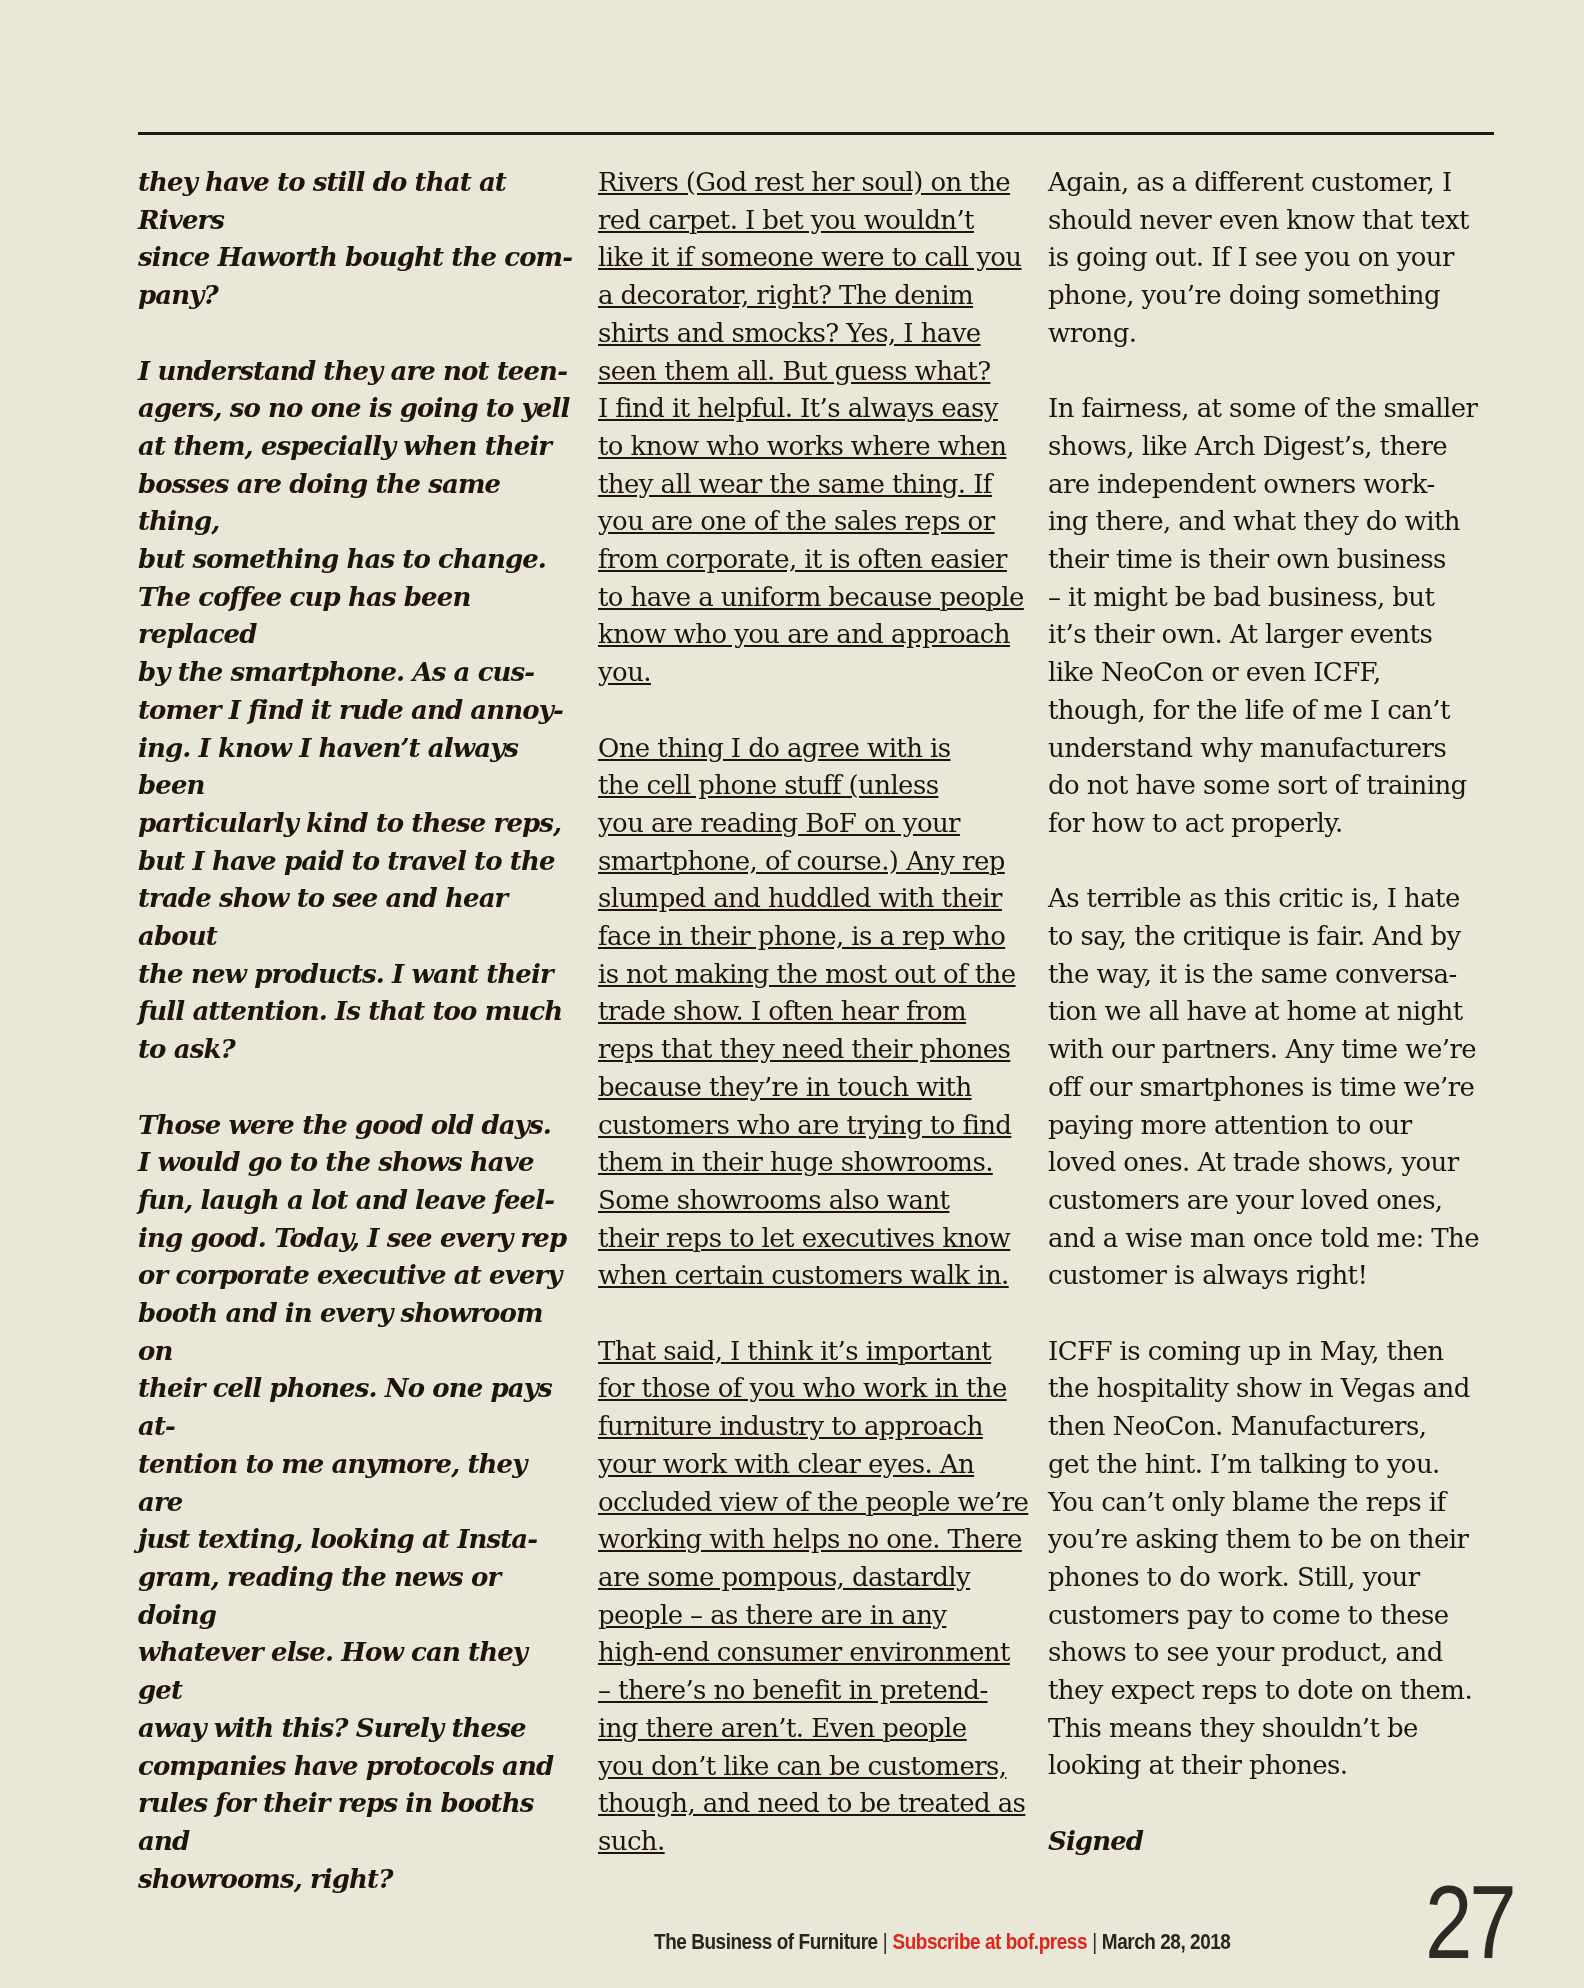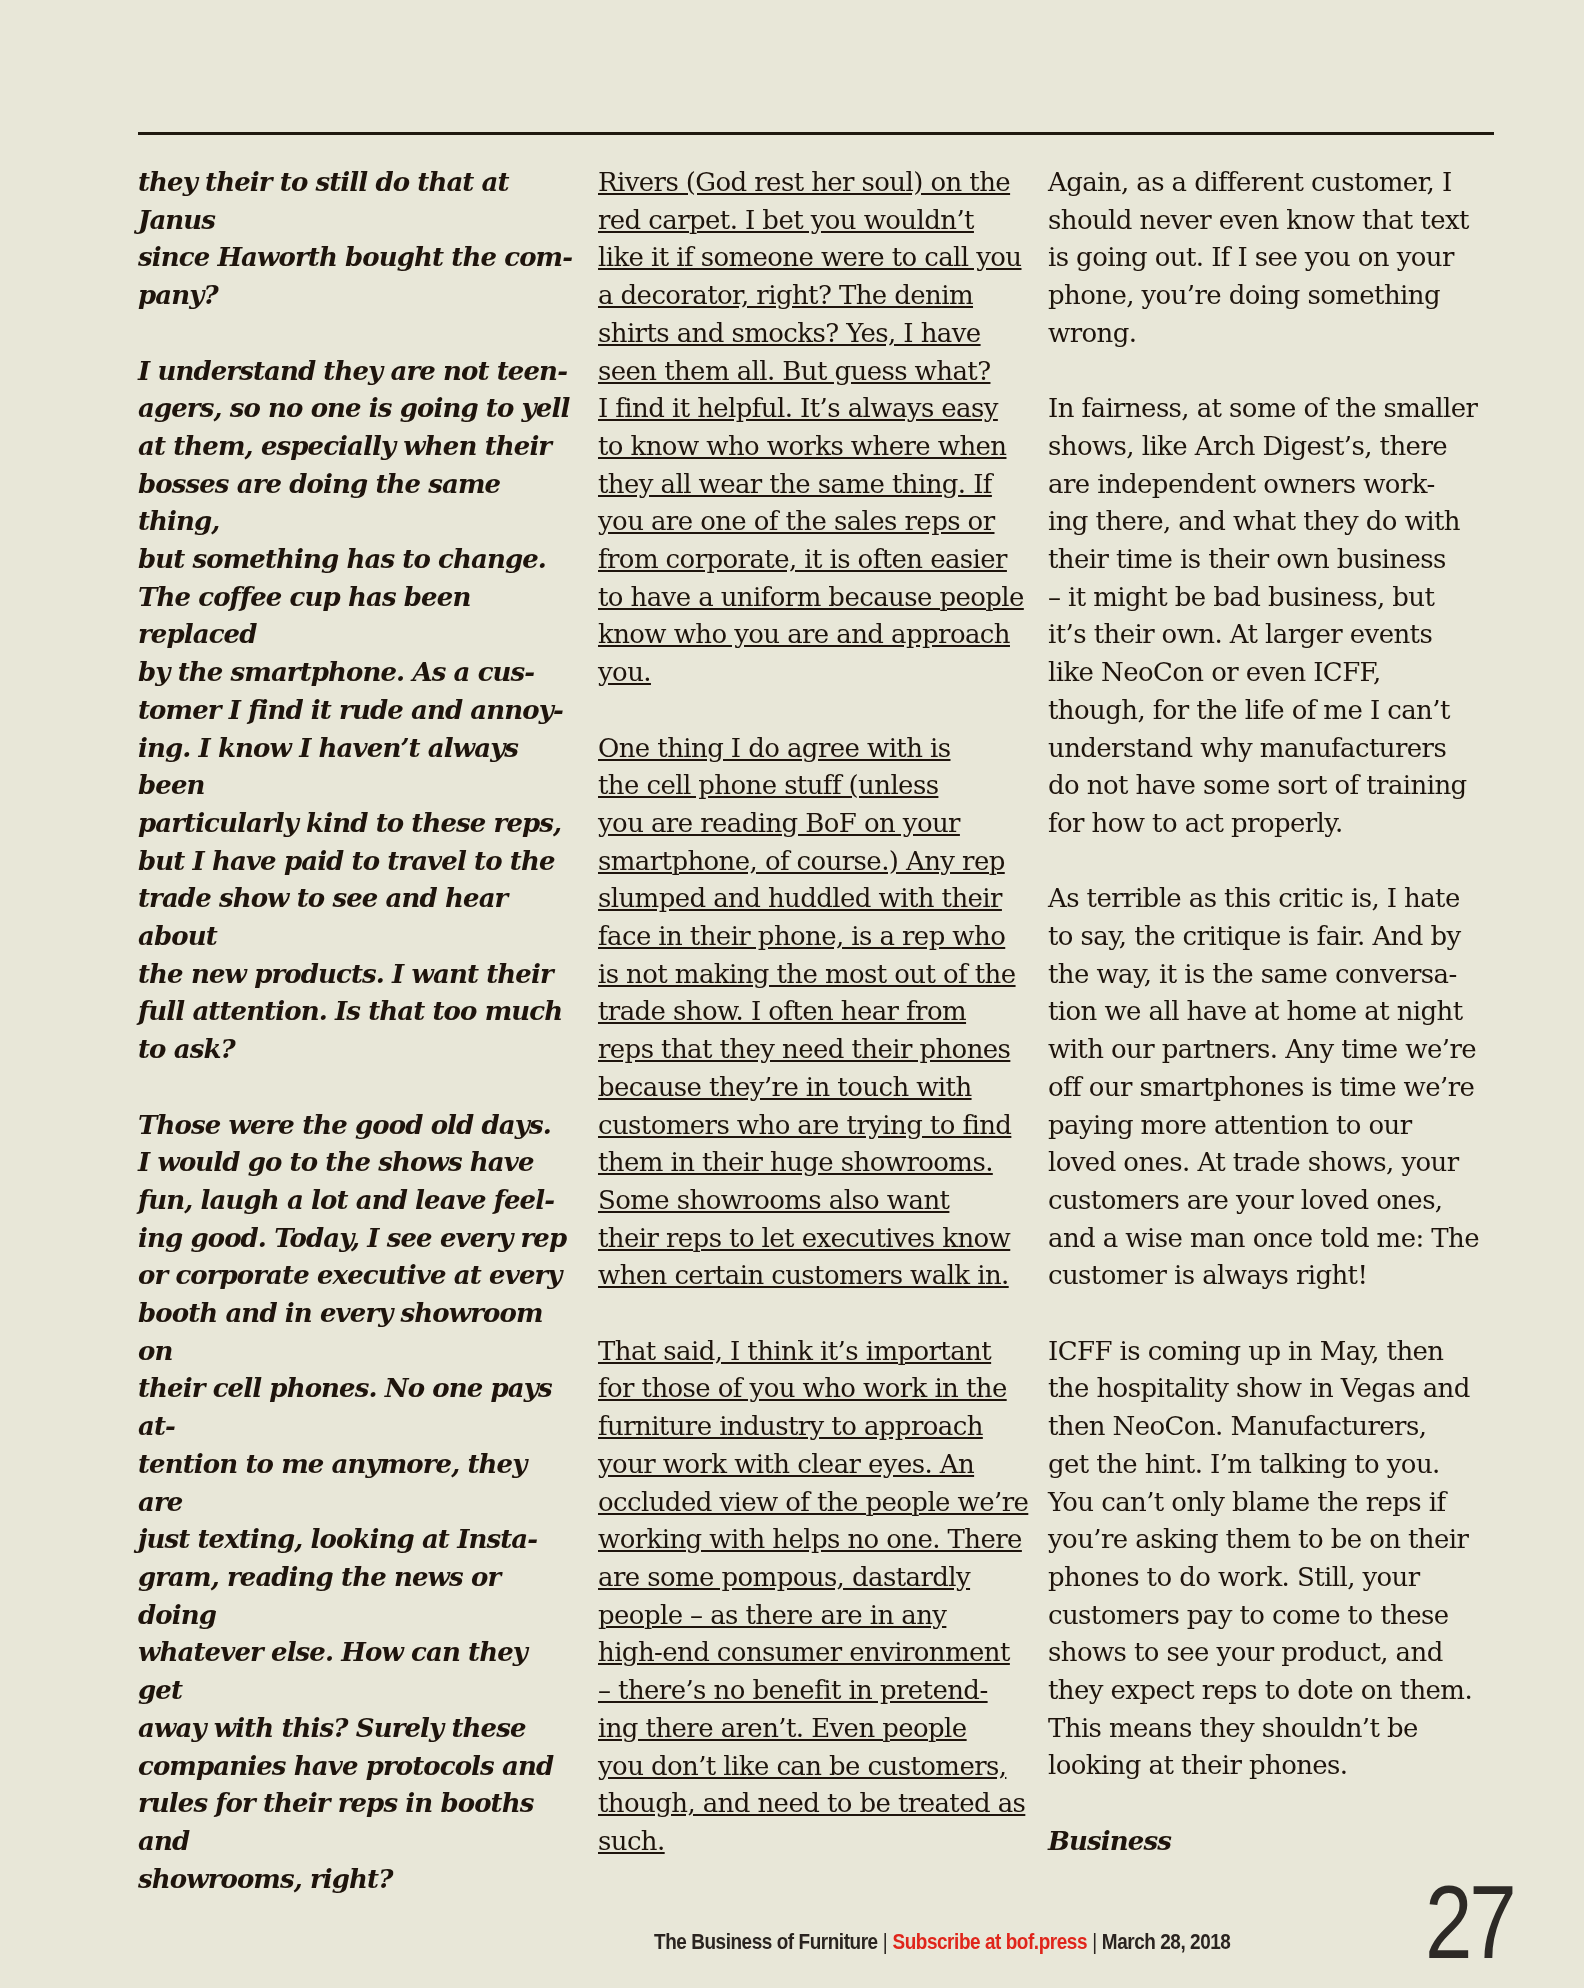--- a/index.html
+++ b/index.html
@@ -20,21 +20,21 @@
   .footer .sep { font-weight: normal; margin: 0 6px; }
   .pagenum { position: absolute; left: 1425px; top: 1870px; font-family: "Liberation Sans", sans-serif;
     font-size: 104px; line-height: 104px; color: #2d2a26; transform: scaleX(0.82); transform-origin: left top; letter-spacing: -4px; }
 </style>
 </head>
 <body>
 
 <div class="rule"></div>
 
 <div class="col col1">
-  <p class="it">they their to still do that at Janus
+  <p class="it">they have to still do that at Rivers
 since Haworth bought the com-
 pany?</p>
   <p class="it">I understand they are not teen-
 agers, so no one is going to yell
 at them, especially when their
 bosses are doing the same thing,
 but something has to change.
 The coffee cup has been replaced
 by the smartphone. As a cus-
 tomer I find it rude and annoy-
@@ -143,20 +143,20 @@
 then NeoCon. Manufacturers,
 get the hint. I’m talking to you.
 You can’t only blame the reps if
 you’re asking them to be on their
 phones to do work. Still, your
 customers pay to come to these
 shows to see your product, and
 they expect reps to dote on them.
 This means they shouldn’t be
 looking at their phones.</p>
-  <p class="it">Business</p>
+  <p class="it">Signed</p>
 </div>
 
 <div class="footer">
   <span>The Business of Furniture</span><span class="sep">|</span><span class="red">Subscribe at bof.press</span><span class="sep">|</span><span>March 28, 2018</span>
 </div>
 
 <div class="pagenum">27</div>
 
 </body></html>

